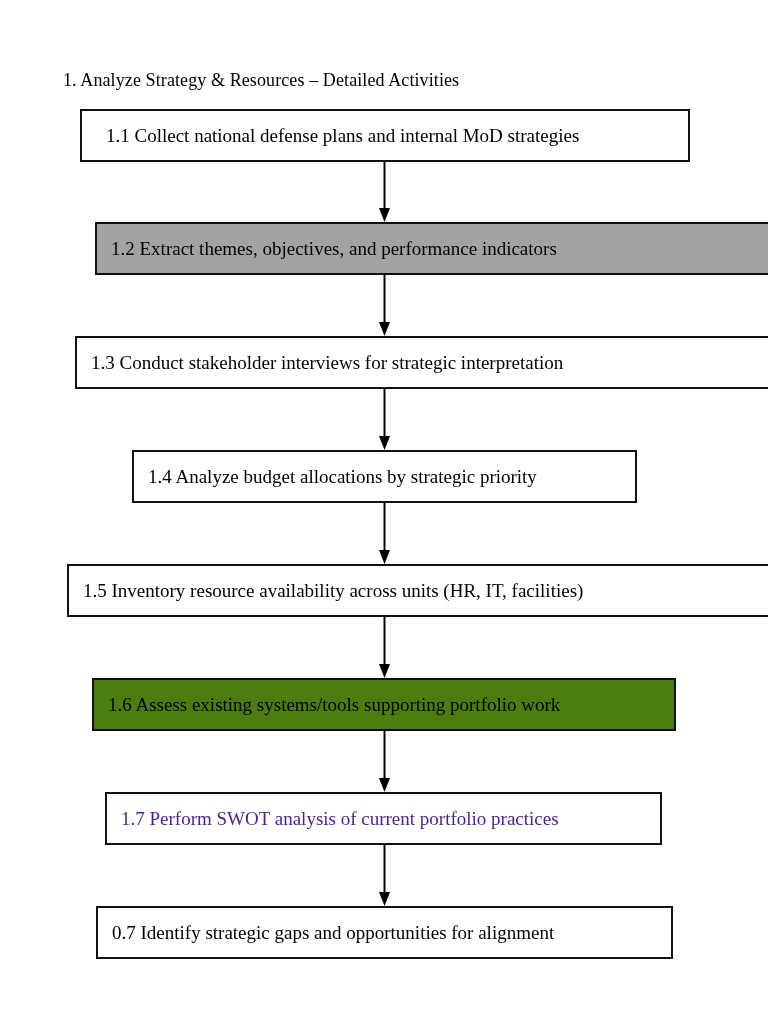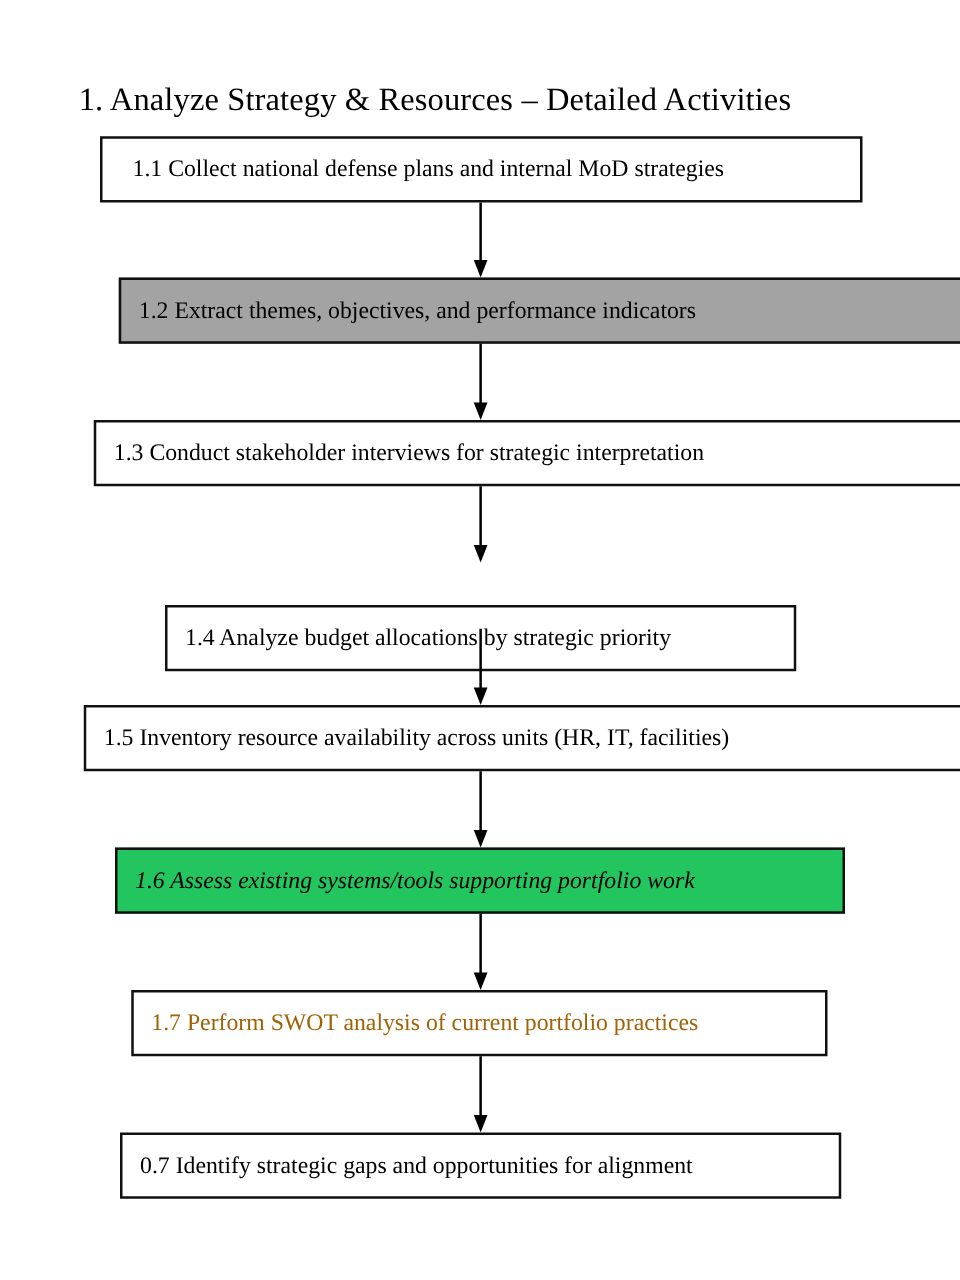--- a/index.html
+++ b/index.html
@@ -18,21 +18,21 @@
   #canvas {
     position: relative;
     width: 768px;
     height: 1024px;
     background: #ffffff;
   }
   #chart-title {
     position: absolute;
     left: 63px;
     top: 63px;
-    font-size: 26px;
+    font-size: 18px;
     font-weight: normal;
     letter-spacing: 0.1px;
     white-space: nowrap;
     line-height: 34px;
     color: #000000;
   }
   .node-box {
     position: absolute;
     box-sizing: border-box;
     border: 2px solid #111111;
@@ -69,31 +69,31 @@
   <div id="nodes-layer">
       <div class="node-box" style="left: 80px; top: 109px; width: 610px; border-color: rgb(17, 17, 17); background: rgb(255, 255, 255);">
         <span class="node-label" style="color: rgb(0, 0, 0); padding-left: 24px;">1.1 Collect national defense plans and internal MoD strategies</span>
       </div>
       <div class="node-box" style="left: 95px; top: 222px; width: 677px; border-color: rgb(17, 17, 17); background: #a3a3a3;">
         <span class="node-label" style="color: rgb(0, 0, 0);">1.2 Extract themes, objectives, and performance indicators</span>
       </div>
       <div class="node-box" style="left: 75px; top: 336px; width: 741px; border-color: rgb(17, 17, 17); background: rgb(255, 255, 255);">
         <span class="node-label" style="color: rgb(0, 0, 0);">1.3 Conduct stakeholder interviews for strategic interpretation</span>
       </div>
-      <div class="node-box" style="left: 132px; top: 450px; width: 505px; border-color: rgb(17, 17, 17); background: rgb(255, 255, 255); margin-top: 34px;">
+      <div class="node-box" style="left: 132px; top: 450px; width: 505px; border-color: rgb(17, 17, 17); background: rgb(255, 255, 255);">
         <span class="node-label" style="color: rgb(0, 0, 0);">1.4 Analyze budget allocations by strategic priority</span>
       </div>
       <div class="node-box" style="left: 67px; top: 564px; width: 739px; border-color: rgb(17, 17, 17); background: rgb(255, 255, 255);">
         <span class="node-label" style="color: rgb(0, 0, 0);">1.5 Inventory resource availability across units (HR, IT, facilities)</span>
       </div>
-      <div class="node-box" style="left: 92px; top: 678px; width: 584px; border-color: rgb(17, 17, 17); background: #22c55e; font-style: italic;">
+      <div class="node-box" style="left: 92px; top: 678px; width: 584px; border-color: rgb(17, 17, 17); background: #4d7c0f;">
         <span class="node-label" style="color: rgb(0, 0, 0);">1.6 Assess existing systems/tools supporting portfolio work</span>
       </div>
       <div class="node-box" style="left: 105px; top: 792px; width: 557px; border-color: rgb(17, 17, 17); background: rgb(255, 255, 255);">
-        <span class="node-label" style="color: #a16207;">1.7 Perform SWOT analysis of current portfolio practices</span>
+        <span class="node-label" style="color: #4c1d95;">1.7 Perform SWOT analysis of current portfolio practices</span>
       </div>
       <div class="node-box" style="left: 96px; top: 906px; width: 577px; border-color: rgb(17, 17, 17); background: rgb(255, 255, 255);">
         <span class="node-label" style="color: rgb(0, 0, 0);">0.7 Identify strategic gaps and opportunities for alignment</span>
       </div>
     </div>
   <div id="connectors-layer">
       <div class="connector" style="left: 377.5px; top: 162px; height: 60px;">
         <svg width="13" height="60" viewBox="0 0 13 60">
           <line x1="6.5" y1="0" x2="6.5" y2="49" stroke="#000000" stroke-width="2"></line>
           <polygon points="1,46 12,46 6.5,60" fill="#000000"></polygon>

